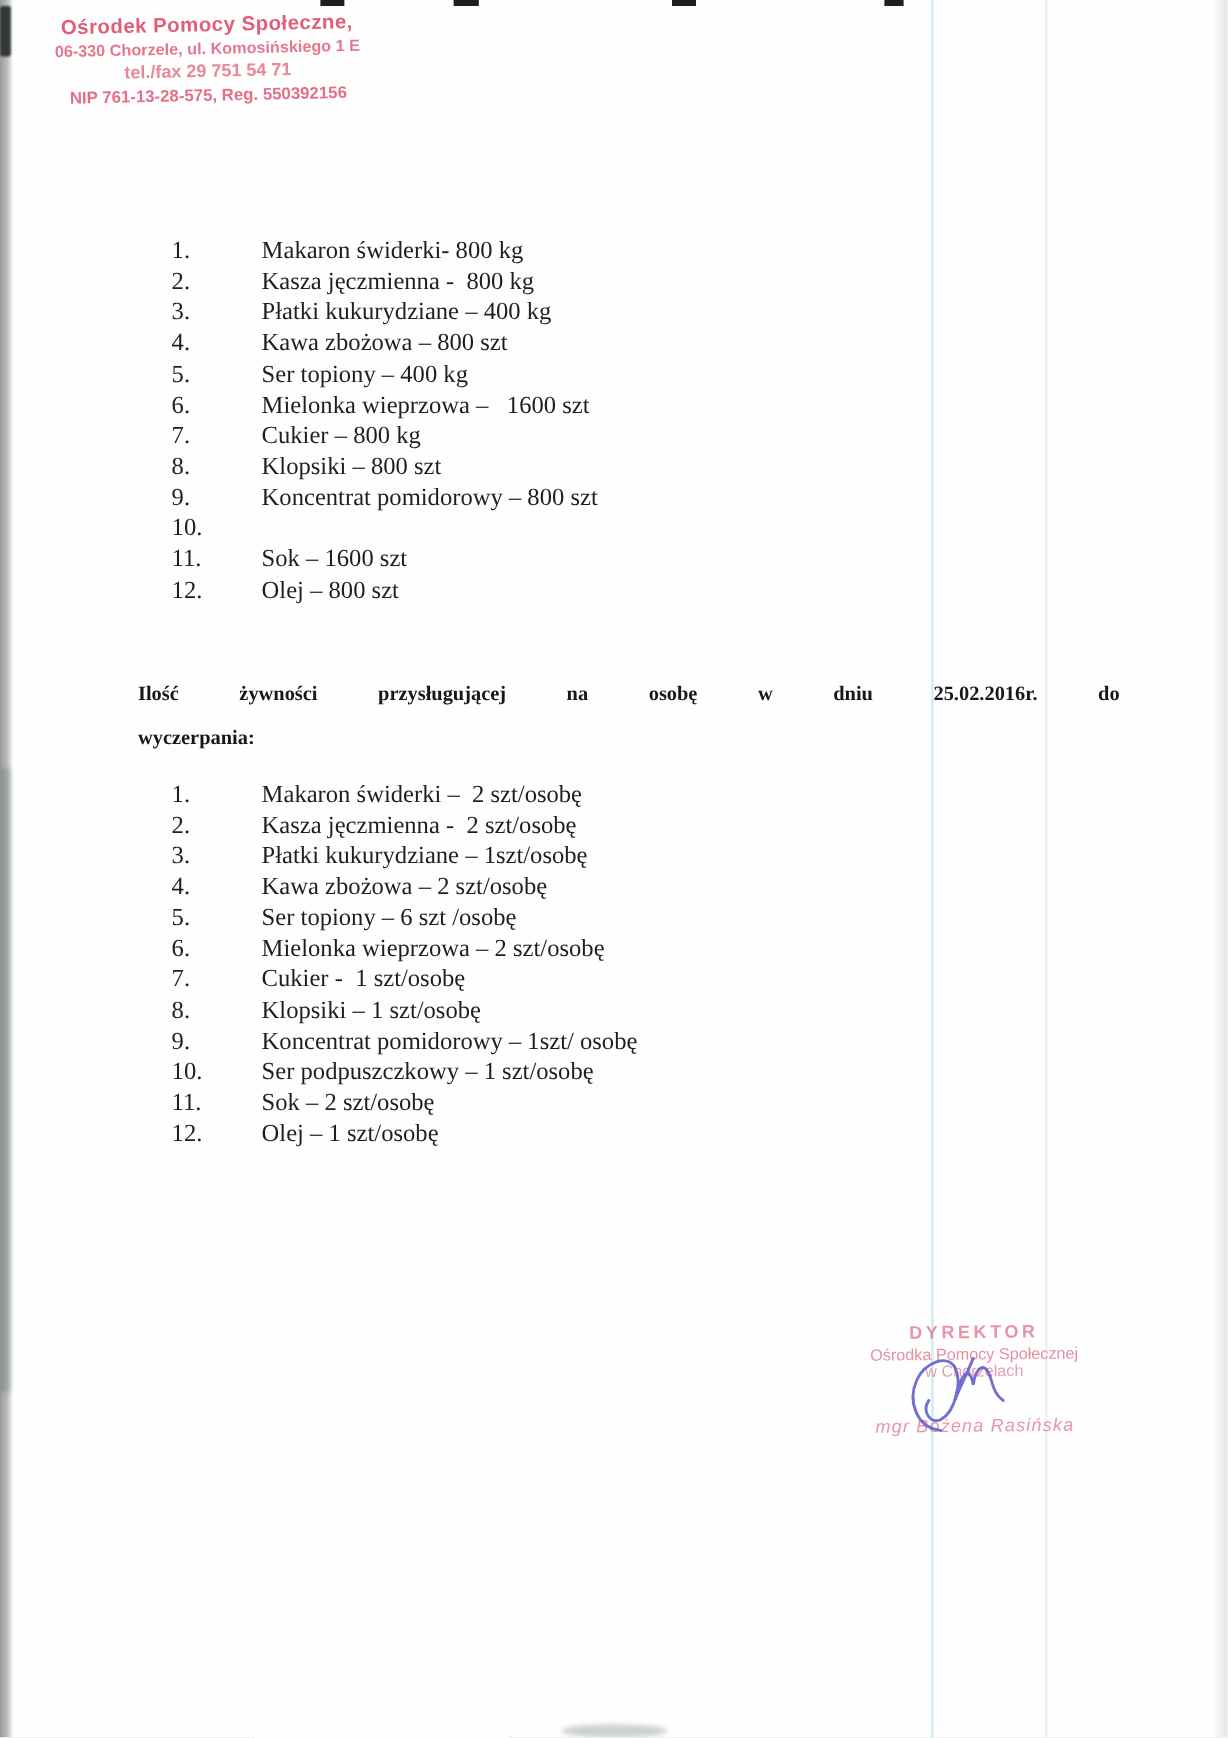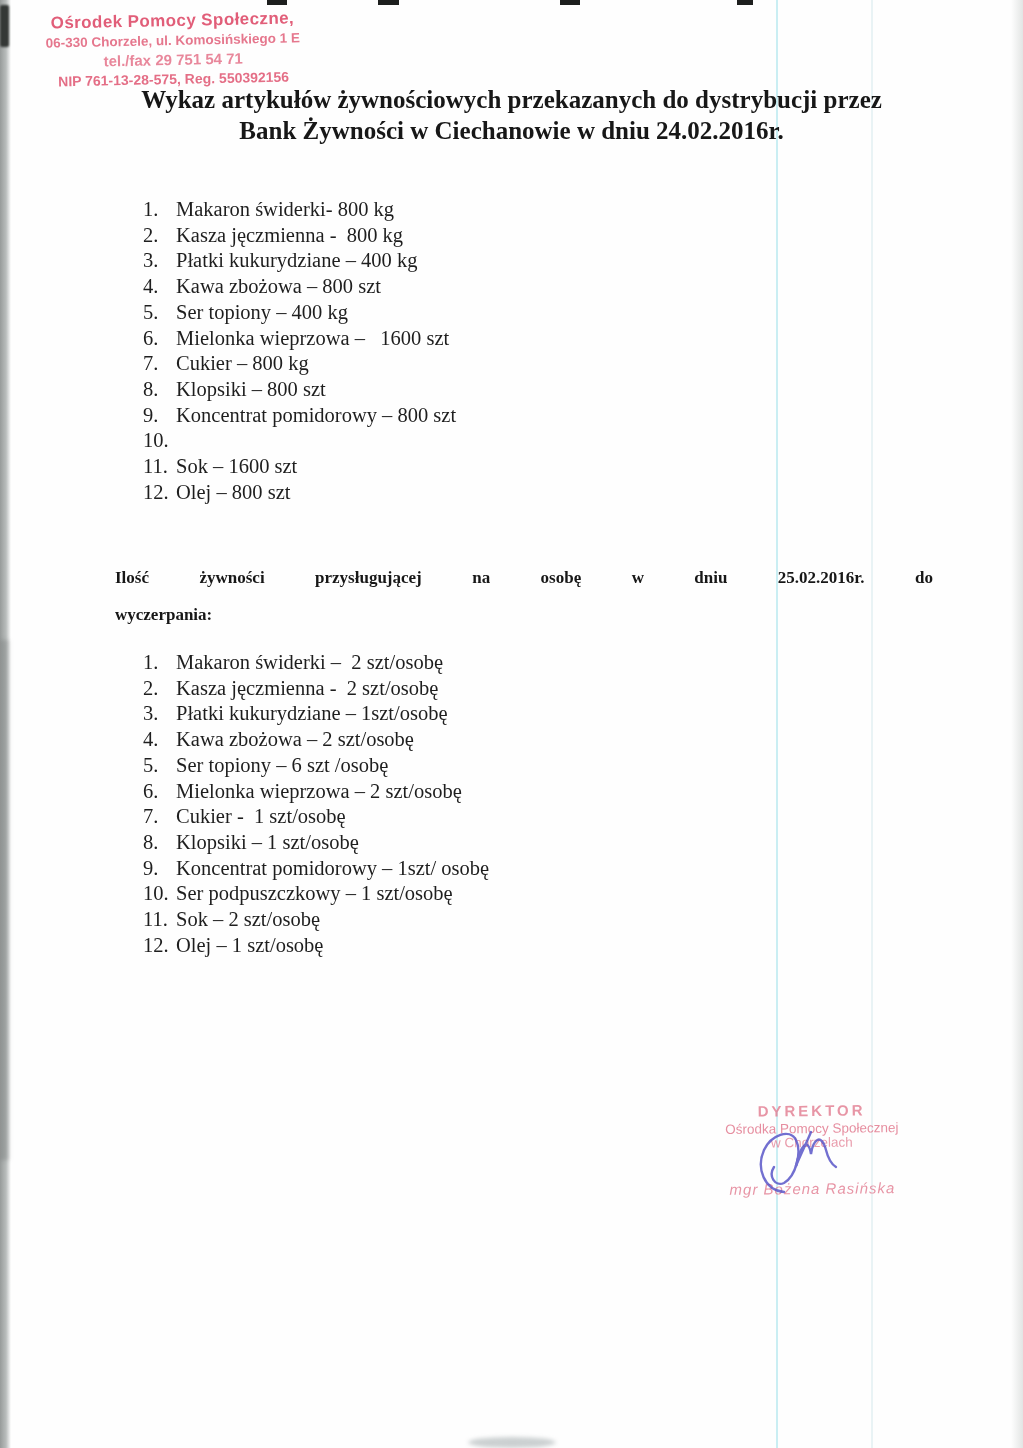--- a/index.html
+++ b/index.html
@@ -54,21 +54,21 @@
     text-align:center; font-weight:bold; font-size:25px; line-height:31px;
     color:#171717;
   }
 
   
   .doc-list { position:absolute; left:143px; font-size:20.5px; line-height:25.7px; color:#1e1e1e; }
   .doc-list.first  { top:197px; }
   .doc-list.second { top:650px; }
   .doc-li { display:flex; }
   .doc-li .num { min-width:33px; }
-  .doc-li .txt { white-space:pre; }
+  .doc-li .txt { white-space:pre;margin-left:42px; }
 
   
   .heading2 {
     position:absolute; left:115px; width:818px; top:559px;
     font-size:17px; font-weight:bold; line-height:37px; color:#171717;
   }
   .just { text-align:justify; text-align-last:justify; }
 
   
   .notice {
@@ -107,24 +107,20 @@
   <div class="cyan-line faint" style="left:871px;"></div>
   <div class="bottom-smudge"></div>
 
   <div class="stamp-top">
     <div class="l1">Ośrodek Pomocy Społeczne,</div>
     <div class="l2">06-330 Chorzele, ul. Komosińskiego 1 E</div>
     <div class="l3">tel./fax 29 751 54 71</div>
     <div class="l4">NIP 761-13-28-575, Reg. 550392156</div>
   </div>
 
-  <div class="doc-title">
-    <div>Wykaz artykułów żywnościowych przekazanych do dystrybucji przez</div>
-    <div>Bank Żywności w Ciechanowie w dniu 24.02.2016r.</div>
-  </div>
 
   <div class="doc-list first">
       <div class="doc-li">
         <span class="num">1.</span>
         <span class="txt">Makaron świderki- 800 kg</span>
       </div>
       <div class="doc-li">
         <span class="num">2.</span>
         <span class="txt">Kasza jęczmienna -  800 kg</span>
       </div>

